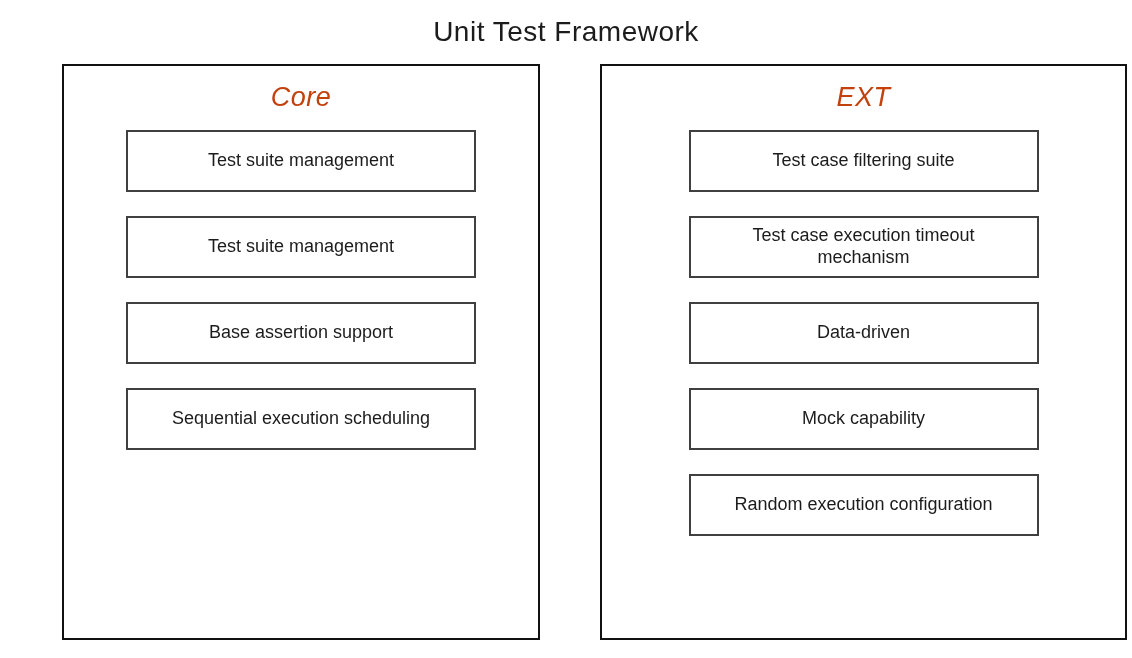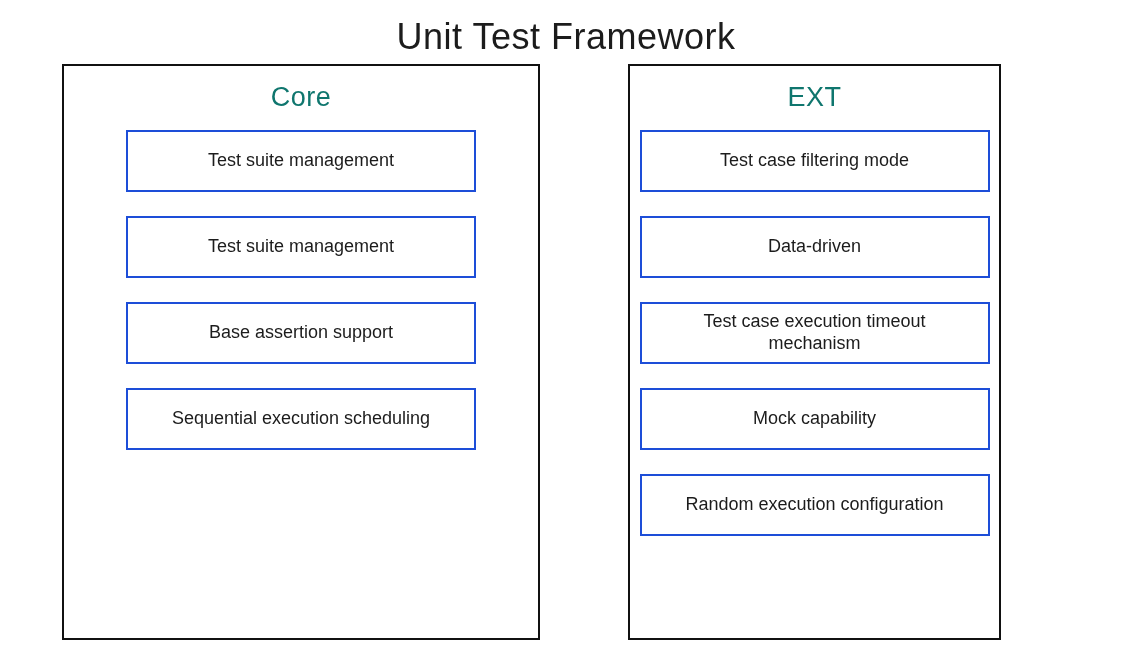--- a/index.html
+++ b/index.html
@@ -9,56 +9,57 @@
     font-family: "Liberation Sans", "DejaVu Sans", sans-serif;
     color: #1c1c1c;
     overflow: hidden;
     position: relative;
   }
   .diagram-title {
     position: absolute;
     top: 16px; left: 0;
     width: 100%;
     text-align: center;
-    font-size: 36px;
+    font-size: 28px;
     font-weight: 500;
     letter-spacing: 0.5px;
     color: #1c1c1c;
   }
   .panel {
     position: absolute;
     top: 64px;
     height: 576px;
     border: 2px solid #111111;
     background: #ffffff;
     display: flex;
     flex-direction: column;
     align-items: center;
   }
   .panel-core { left: 62px;  width: 478px; }
-  .panel-ext  { left: 628px; width: 373px; }
+  .panel-ext  { left: 600px; width: 527px; }
   .panel-title {
     margin-top: 16px;
     font-size: 27px;
     font-weight: 500;
     letter-spacing: 0.5px;
     text-align: right;
-    color: #0f766e;
+    color: #c2410c;
+    font-style: italic;
   }
   .box-stack {
     margin-top: 17px;
     display: flex;
     flex-direction: column;
     align-items: center;
     gap: 24px;
   }
   .feature-box {
     width: 350px;
     height: 62px;
-    border: 2px solid #1d4ed8;
+    border: 2px solid #404040;
     background: #ffffff;
     display: flex;
     align-items: center;
     justify-content: center;
     text-align: center;
     font-size: 18px;
     line-height: 1.2;
     padding: 20px 28px;
     color: #1c1c1c;
   }
@@ -83,27 +84,27 @@
     <div class="feature-box">
       <span>Sequential execution scheduling</span>
     </div>
   </div>
 </div>
 
 <div class="panel panel-ext">
   <div class="panel-title">EXT</div>
   <div class="box-stack">
     <div class="feature-box">
-      <span>Test case filtering mode</span>
+      <span>Test case filtering suite</span>
+    </div>
+    <div class="feature-box">
+      <span>Test case execution timeout mechanism</span>
     </div>
     <div class="feature-box">
       <span>Data-driven</span>
-    </div>
-    <div class="feature-box">
-      <span>Test case execution timeout mechanism</span>
     </div>
     <div class="feature-box">
       <span>Mock capability</span>
     </div>
     <div class="feature-box">
       <span>Random execution configuration</span>
     </div>
   </div>
 </div>
 

